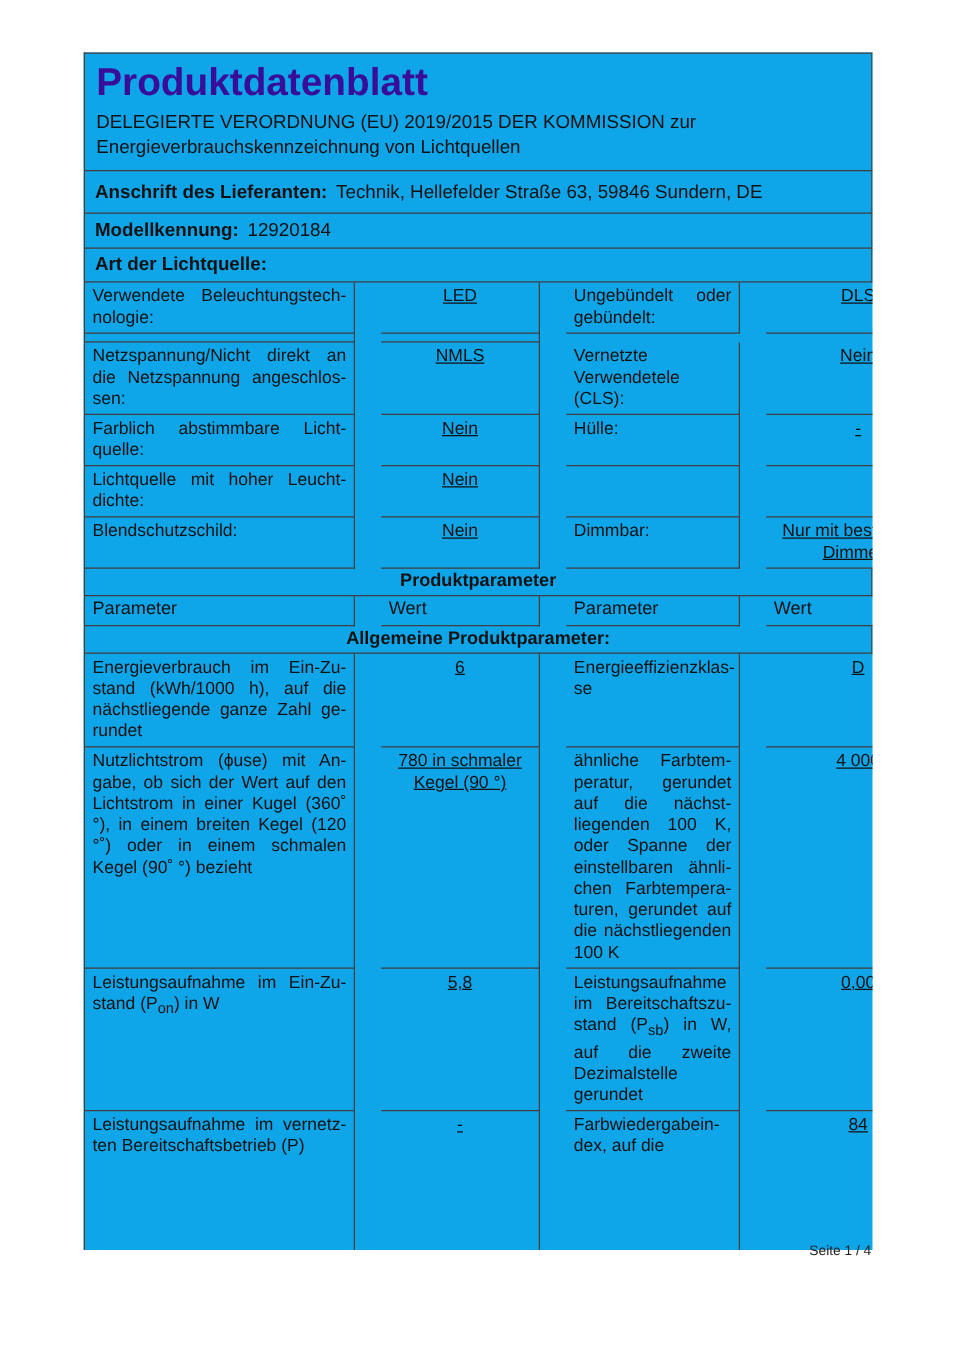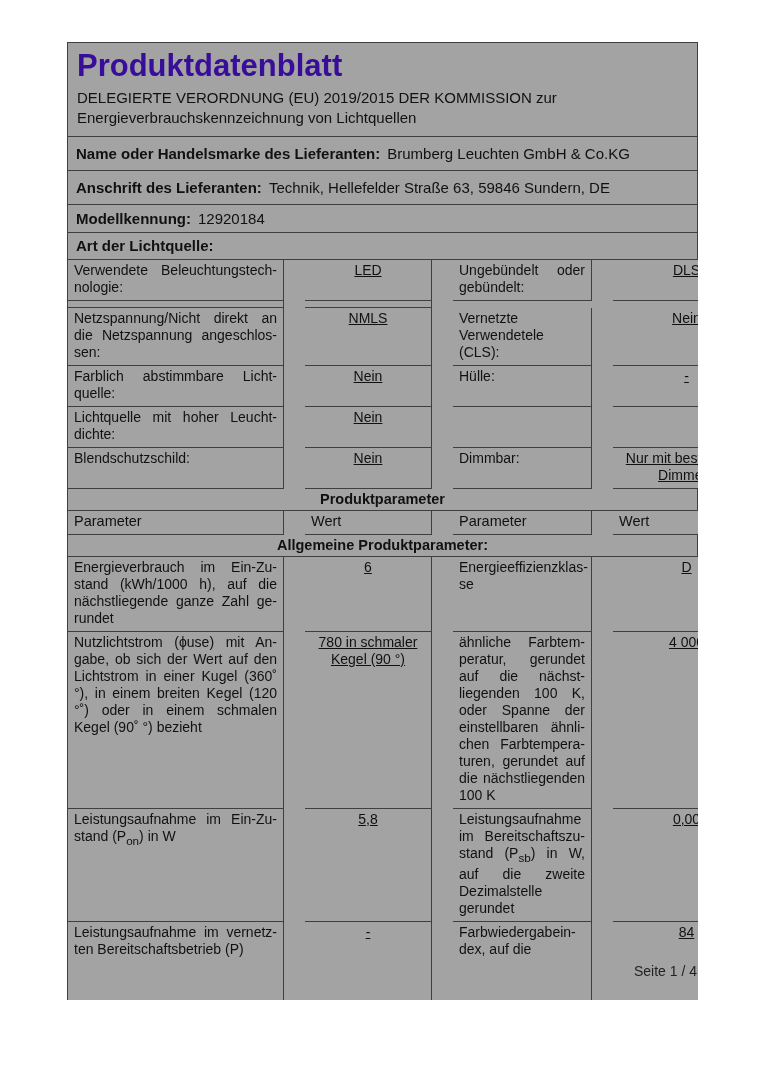--- a/index.html
+++ b/index.html
@@ -17,21 +17,21 @@
     overflow: hidden;
   }
   .doc {
     position: absolute; left: 67px; top: 42px;
     width: 631px; height: 958px;
     box-sizing: border-box;
     border-top: 1px solid var(--border);
     border-left: 1px solid var(--border);
     display: flex; flex-direction: column;
     overflow: hidden;
-    background: #a3a3a3;
+    background: #0ea5e9;
   }
   .row-full {
     box-sizing: border-box;
     border-right: 1px solid var(--border);
     border-bottom: 1px solid var(--border);
   }
   .header-box { padding: 6px 9px 8px; }
   .title {
     font-size: 31px; font-weight: bold; line-height: 34px;
     color: var(--accent); margin: 0 0 5px 0;
@@ -64,37 +64,34 @@
   .cell p { margin: 0; }
   .cell p + p { margin-top: 6px; }
   .center-bold {
     text-align: center; font-weight: bold;
     font-size: 14.5px; line-height: 17px; padding: 2px 7px;
   }
   .col-head { font-size: 14.5px; }
   .row-cut { flex: 1 1 auto; }
   .row-cut .cell { border-bottom: none; }
   .footer {
-    position: absolute; top: 965px; right: 67px;
-    font-size: 14px; line-height: 13px; color: #222222;
+    position: absolute; top: 995px; right: 67px;
+    font-size: 11px; line-height: 13px; color: #222222;
   }
 </style>
 </head>
 <body>
 
 <div class="doc">
 
   <div class="row-full header-box">
     <div class="title">Produktdatenblatt</div>
     <div class="regulation">DELEGIERTE VERORDNUNG (EU) 2019/2015 DER KOMMISSION zur<br>Energieverbrauchskennzeichnung von Lichtquellen</div>
   </div>
 
-  <div class="row-full supplier-row">
-    <span class="lbl">Name oder Handelsmarke des Lieferanten:</span><span class="val">Brumberg Leuchten GmbH &amp; Co.KG</span>
-  </div>
 
   <div class="row-full supplier-row">
     <span class="lbl">Anschrift des Lieferanten:</span><span class="val">Technik, Hellefelder Straße 63, 59846 Sundern, DE</span>
   </div>
 
   <div class="row-full model-row">
     <span class="lbl">Modellkennung:</span><span class="val">12920184</span>
   </div>
 
   <div class="row-full section-heading">Art der Lichtquelle:</div>

